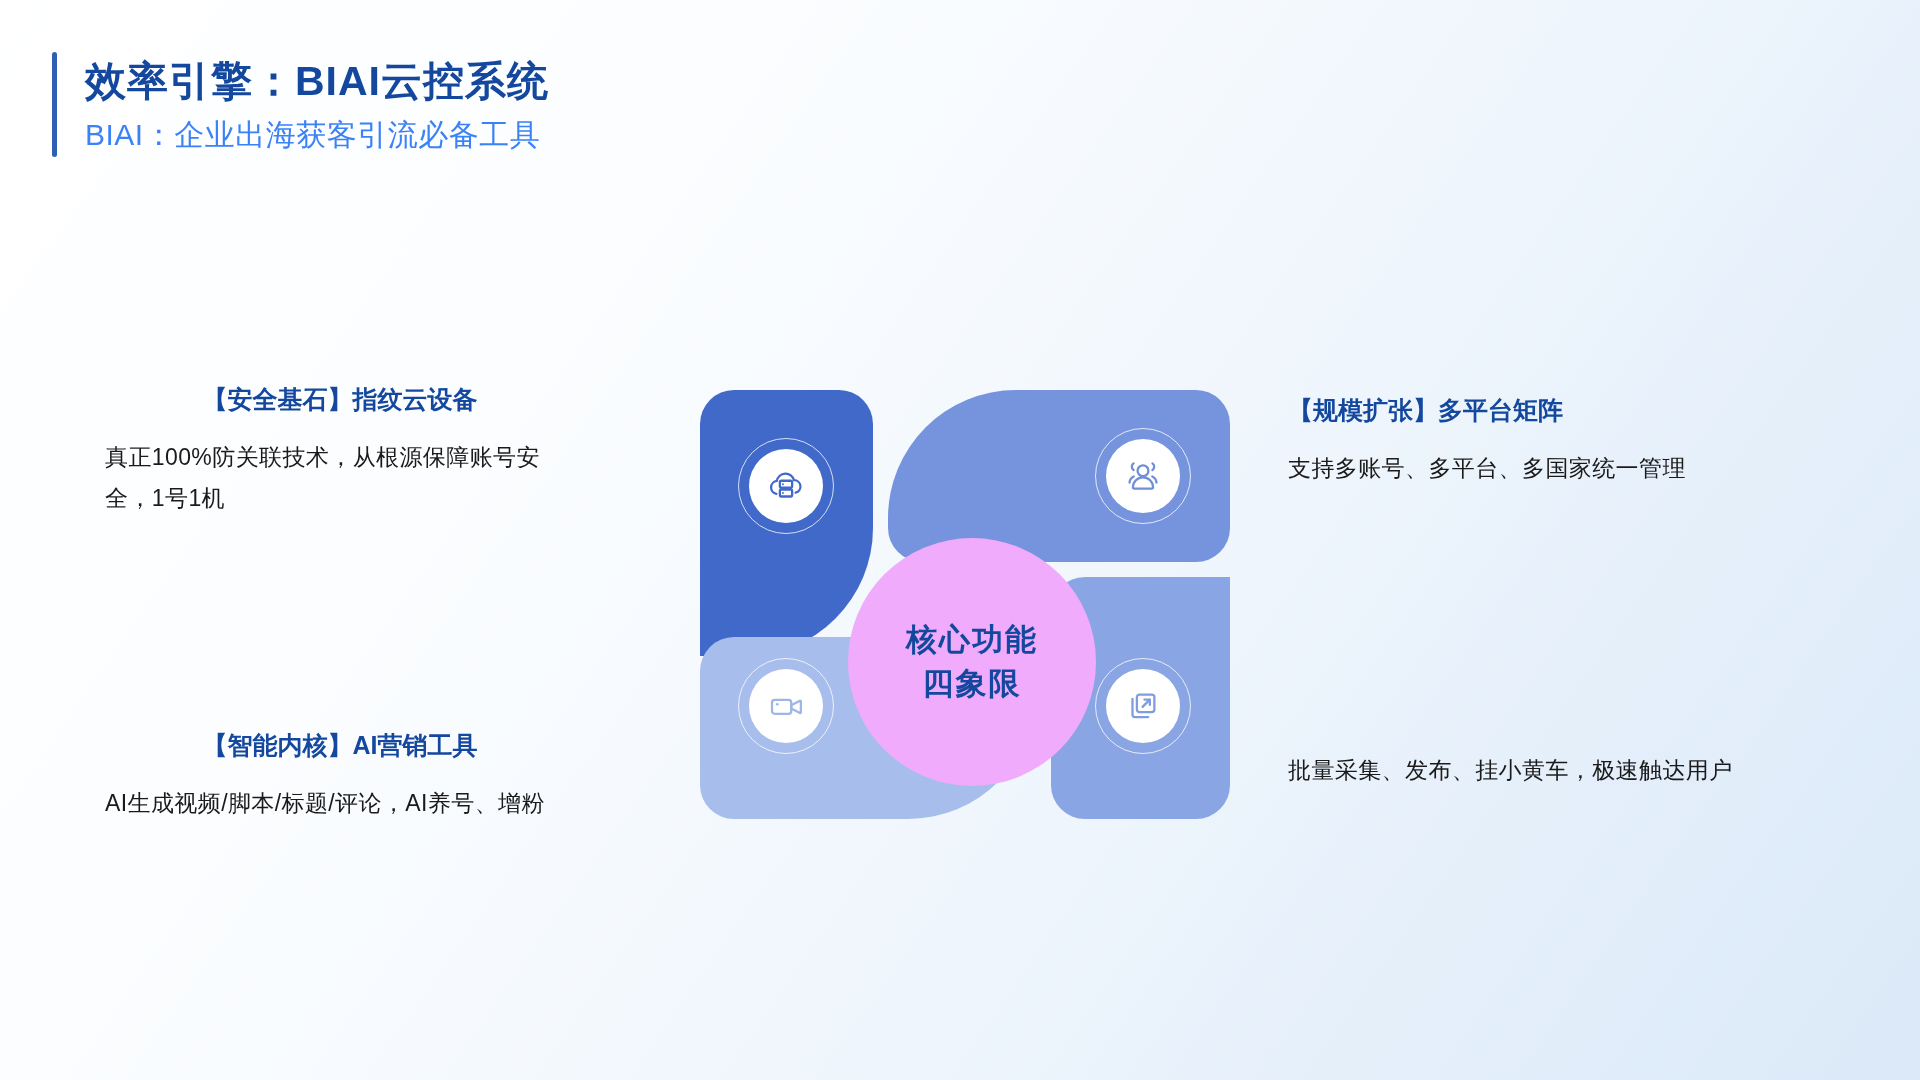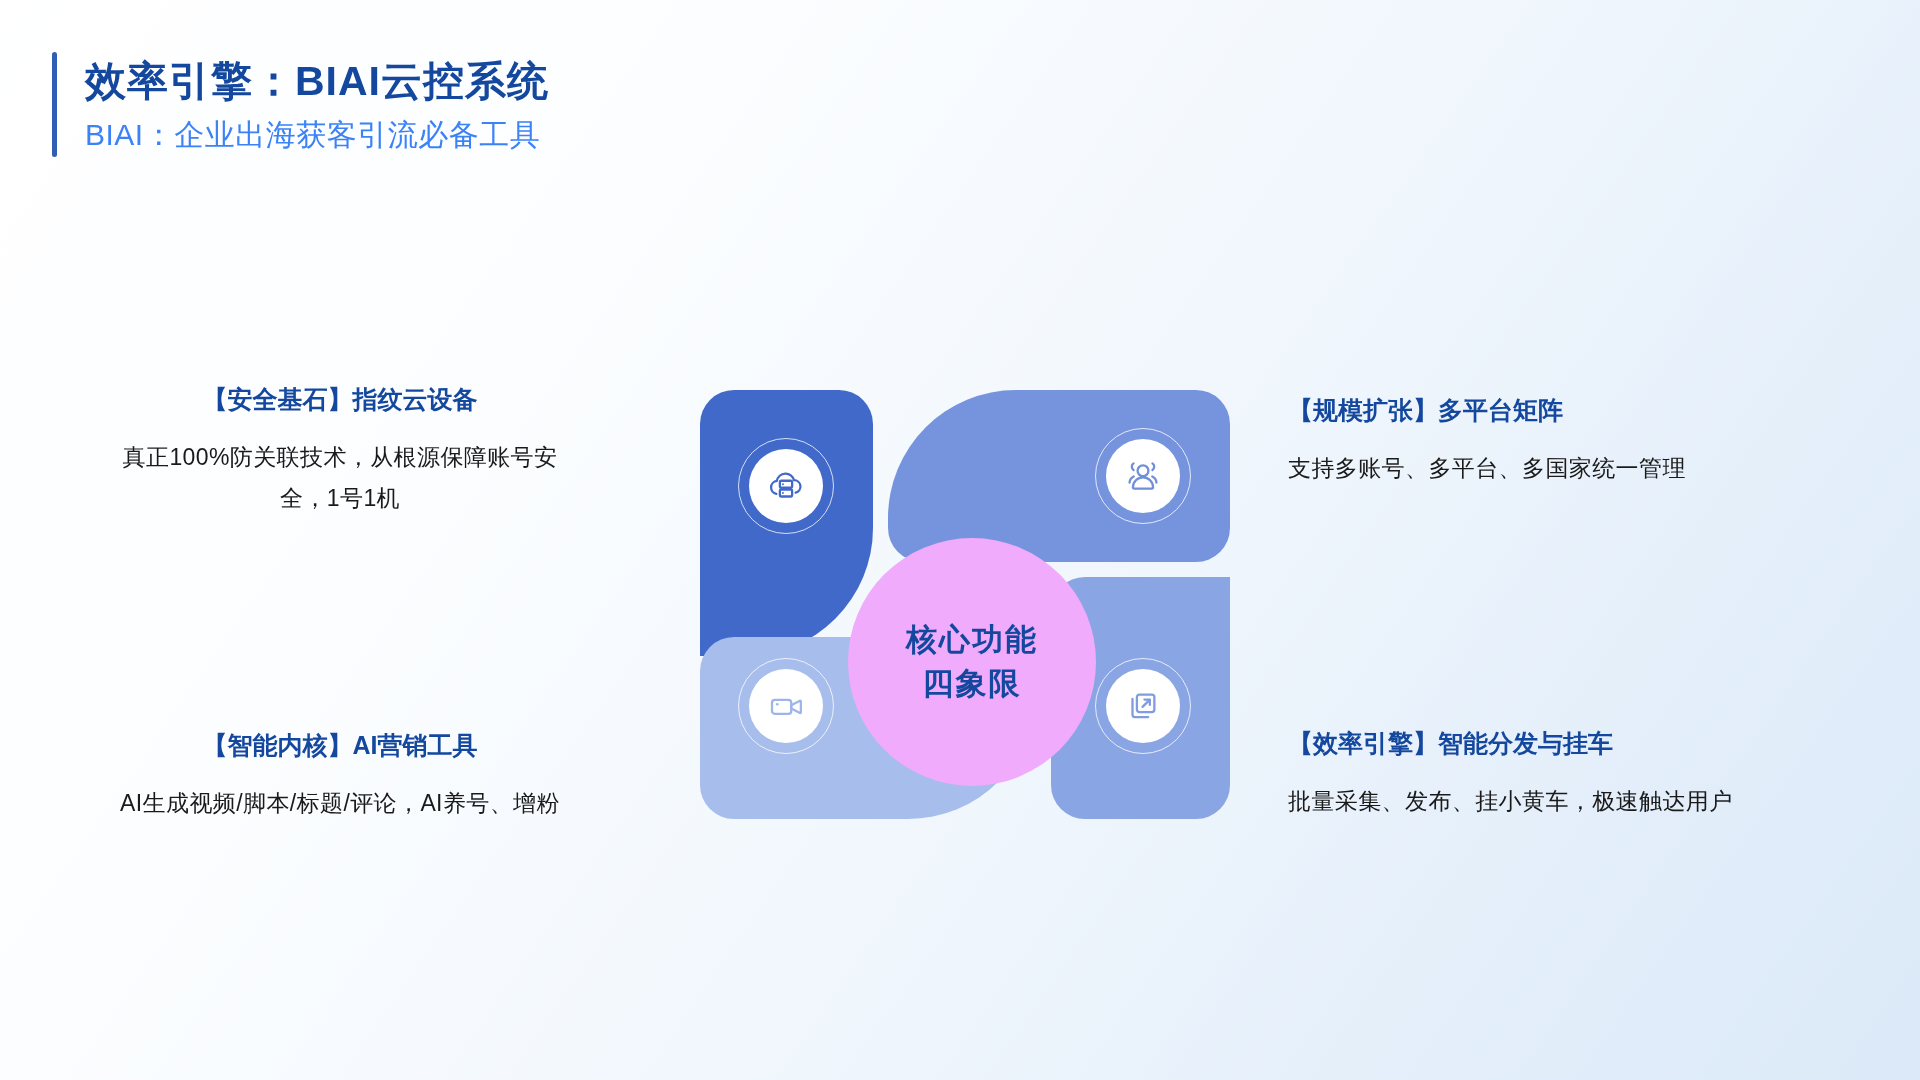--- a/index.html
+++ b/index.html
@@ -29,21 +29,21 @@
   .qtext.right { text-align:left; }
   .q-title {
     font-size:25px; font-weight:bold; color:#14489e;
     line-height:1.25; white-space:nowrap;
   }
   .qtext.left .q-title { text-align:center; }
   .q-desc {
     font-size:23px; color:#1a1a1a; line-height:1.78;
     margin-top:22px; letter-spacing:.4px;
   }
-  .qtext.left .q-desc { text-align:center; }
+  .qtext.left .q-desc { }
 
   #q-tl { left:105px; top:384px; }
   #q-bl { left:105px; top:730px; }
   #q-tr { left:1288px; top:395px; }
   #q-br { left:1288px; top:728px; }
 
   
   #diagram { position:absolute; left:700px; top:390px; width:530px; height:550px; }
   .icon-badge {
     position:absolute; width:74px; height:74px; border-radius:50%;
@@ -87,21 +87,20 @@
   <div class="q-title">【智能内核】AI营销工具</div>
   <div class="q-desc">AI生成视频/脚本/标题/评论，AI养号、增粉</div>
 </div>
 
 <div class="qtext right" id="q-tr">
   <div class="q-title">【规模扩张】多平台矩阵</div>
   <div class="q-desc">支持多账号、多平台、多国家统一管理</div>
 </div>
 
 <div class="qtext right" id="q-br">
-  <div class="q-title">【效率引擎】智能分发与挂车</div>
   <div class="q-desc">批量采集、发布、挂小黄车，极速触达用户</div>
 </div>
 
 <div id="diagram">
 
   <svg width="530" height="550" viewBox="0 0 530 550" style="position:absolute;left:0;top:0;">
 
     <path fill="#4069c9" d="M 0,34 A 34,34 0 0 1 34,0 L 139,0 A 34,34 0 0 1 173,34 L 173,138
          A 128,128 0 0 1 45,266 L 0,266 Z"></path>
 

